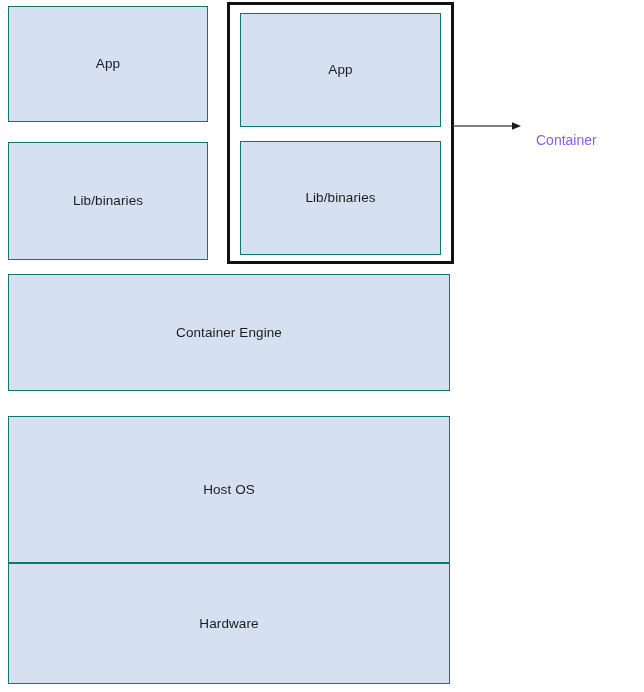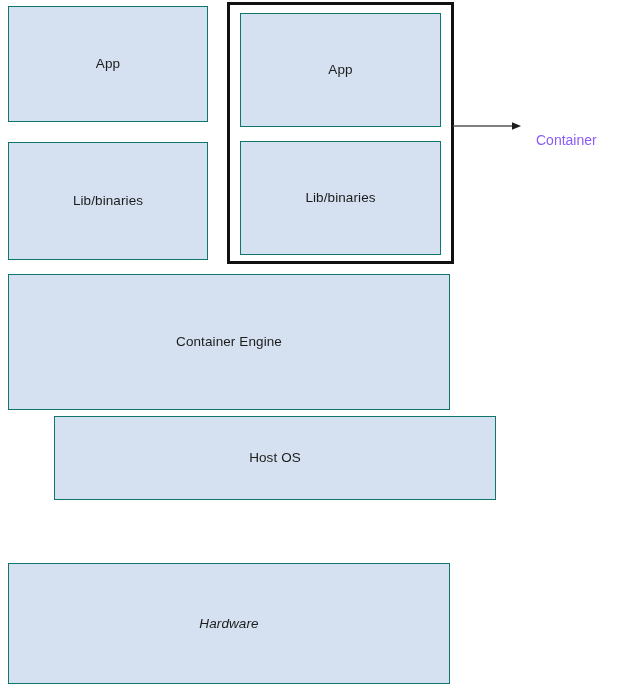--- a/index.html
+++ b/index.html
@@ -54,23 +54,23 @@
     top: 2px;
     width: 227px;
     height: 262px;
     background: #ffffff;
     border: 3px solid #111111;
   }
   #box-app-container  { left: 10px; top: 8px;   width: 201px; height: 114px; }
   #box-lib-container  { left: 10px; top: 136px; width: 201px; height: 114px; }
 
   
-  #box-container-engine { left: 8px; top: 274px; width: 442px; height: 136px; }
-  #box-host-os          { left: 8px; top: 416px; width: 442px; height: 84px; margin-left: 46px; }
-  #box-hardware         { left: 8px; top: 563px; width: 442px; height: 121px; font-style: italic; }
+  #box-container-engine { left: 8px; top: 274px; width: 442px; height: 117px; }
+  #box-host-os          { left: 8px; top: 416px; width: 442px; height: 147px; }
+  #box-hardware         { left: 8px; top: 563px; width: 442px; height: 121px; }
 
   
   #annotation-arrow {
     position: absolute;
     left: 450px;
     top: 112px;
     width: 76px;
     height: 28px;
   }
   #annotation-label {

